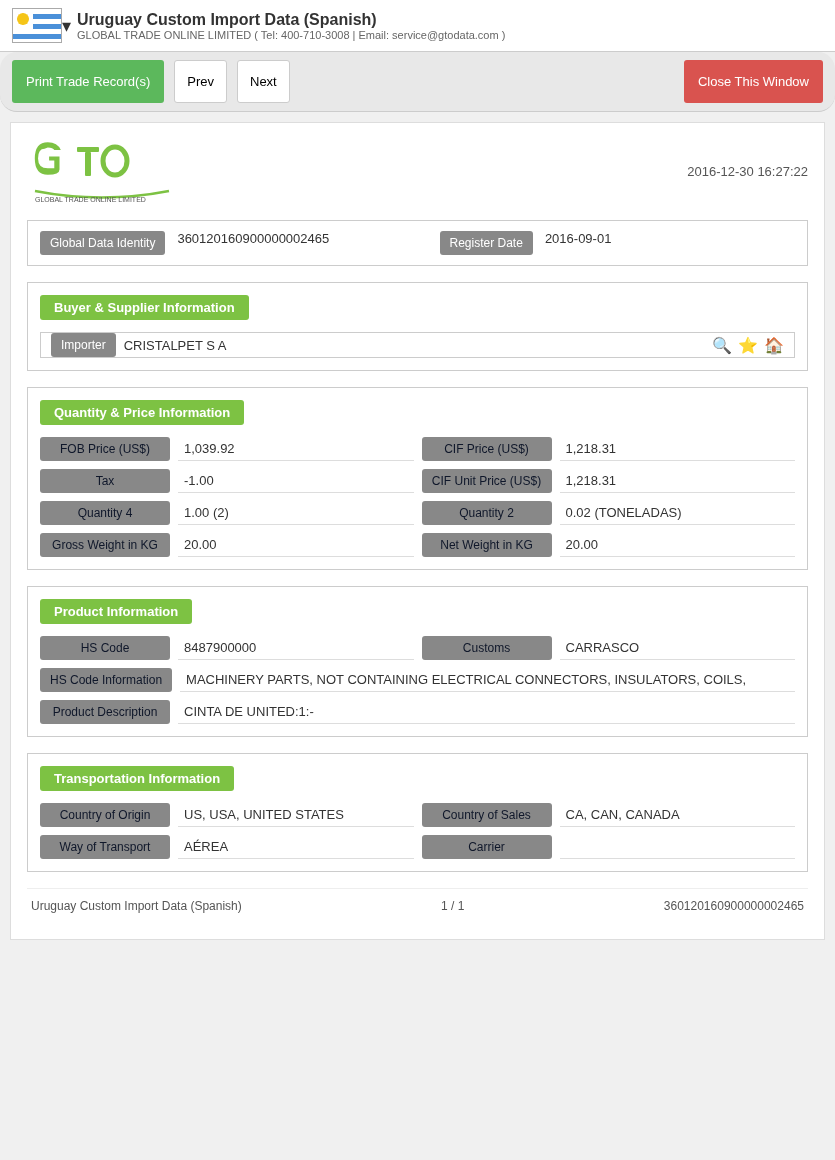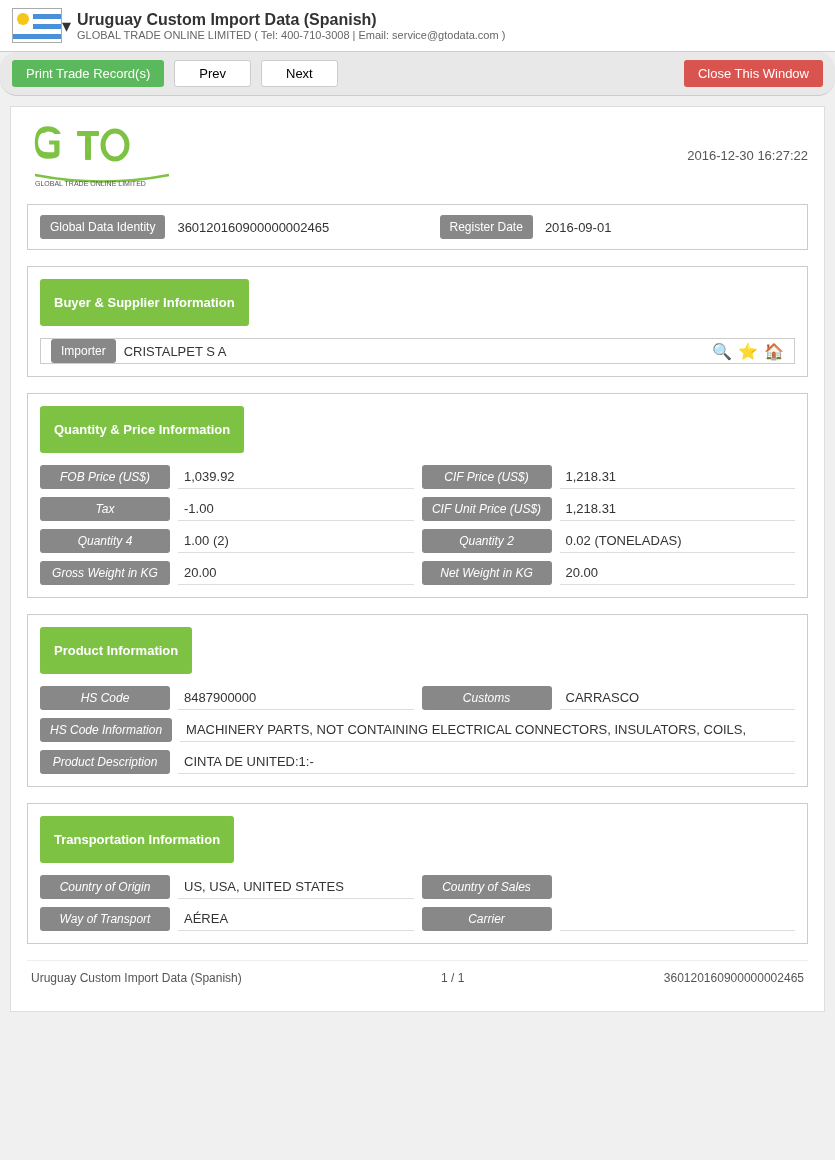--- a/index.html
+++ b/index.html
@@ -7,45 +7,45 @@
 
     
     .top-bar { display: flex; align-items: center; background: #fff; padding: 8px 12px; border-bottom: 1px solid #ccc; }
     .top-bar-title { flex: 1; }
     .top-bar-title h2 { font-size: 16px; font-weight: bold; color: #333; }
     .top-bar-title p { font-size: 11px; color: #666; }
 
     
     .toolbar { display: flex; background: #e8e8e8; padding: 8px 12px; border-bottom: 1px solid #ccc; border-radius: 17px; }
     .btn-print { background: #5cb85c; color: white; border: none; padding: 6px 14px; cursor: pointer; font-size: 13px; border-radius: 3px; }
-    .btn-nav { background: #fff; border: 1px solid #ccc; padding: 5px 24px; cursor: pointer; font-size: 13px; margin-left: 10px; border-radius: 3px; }
-    .btn-close { background: #d9534f; color: white; border: none; padding: 6px 14px; cursor: pointer; font-size: 13px; border-radius: 3px; margin-left: auto; }
+    .btn-nav { background: #fff; border: 1px solid #ccc; padding: 5px 12px; cursor: pointer; font-size: 13px; margin-left: 10px; border-radius: 3px; }
+    .btn-close { background: #d9534f; color: white; border: none; padding: 14px 14px; cursor: pointer; font-size: 13px; border-radius: 3px; margin-left: auto; }
 
     
     .main { background: #fff; margin: 10px; padding: 16px; border: 1px solid #ddd; }
 
     
     .record-header { display: flex; justify-content: space-between; align-items: center; margin-bottom: 16px; }
     .logo { display: flex; align-items: center; }
     .record-date { font-size: 13px; color: #555; }
 
     
-    .identity-row { display: flex; align-items: center; border: 1px solid #ccc; padding: 10px 12px; margin-bottom: 16px; gap: 12px; }
+    .identity-row { display: flex; align-items: flex-start; border: 1px solid #ccc; padding: 10px 12px; margin-bottom: 16px; gap: 12px; }
     .label-box { background: #888; color: white; padding: 5px 10px; border-radius: 3px; font-size: 12px; white-space: nowrap; }
     .value-text { flex: 1; font-size: 13px; color: #333; }
 
     
     .section { border: 1px solid #ccc; margin-bottom: 16px; padding: 12px; }
-    .section-title { display: inline-block; background: #7dc243; color: white; padding: 16px 14px; border-radius: 3px; font-size: 13px; font-weight: bold; margin-bottom: 12px; }
+    .section-title { display: inline-block; background: #7dc243; color: white; padding: 5px 14px; border-radius: 3px; font-size: 13px; font-weight: bold; margin-bottom: 12px; }
 
     
     .fields-grid { display: flex; flex-direction: column; gap: 8px; }
     .fields-row { display: flex; gap: 8px; align-items: stretch; }
     .field-group { display: flex; align-items: center; flex: 1; gap: 8px; }
-    .field-label { background: #888; color: #ffffff; padding: 5px 10px; border-radius: 3px; font-size: 12px; white-space: nowrap; min-width: 130px; text-align: center; font-style: italic; }
+    .field-label { background: #888; color: #0f172a; padding: 5px 10px; border-radius: 3px; font-size: 12px; white-space: nowrap; min-width: 130px; text-align: center; }
     .field-value { flex: 1; font-size: 13px; color: #333; border-bottom: 1px solid #ddd; padding: 4px 6px; min-height: 24px; }
 
     
     .importer-row { display: flex; align-items: center; border: 1px solid #ccc; padding: 0 10px; gap: 8px; }
     .importer-icons { margin-left: auto; display: flex; gap: 6px; align-items: center; }
     .icon-search { font-size: 16px; cursor: pointer; }
     .icon-star { font-size: 16px; color: #f0a500; cursor: pointer; }
     .icon-home { font-size: 16px; color: #7dc243; cursor: pointer; }
 
     
@@ -211,20 +211,21 @@
   <div class="section">
     <div class="section-title">Transportation Information</div>
     <div class="fields-grid">
       <div class="fields-row">
         <div class="field-group">
           <span class="field-label">Country of Origin</span>
           <span class="field-value">US, USA, UNITED STATES</span>
         </div>
         <div class="field-group">
           <span class="field-label">Country of Sales</span>
+          <span class="field-value">CA, CAN, CANADA</span>
         </div>
       </div>
       <div class="fields-row">
         <div class="field-group">
           <span class="field-label">Way of Transport</span>
           <span class="field-value">AÉREA</span>
         </div>
         <div class="field-group">
           <span class="field-label">Carrier</span>
           <span class="field-value"></span>

